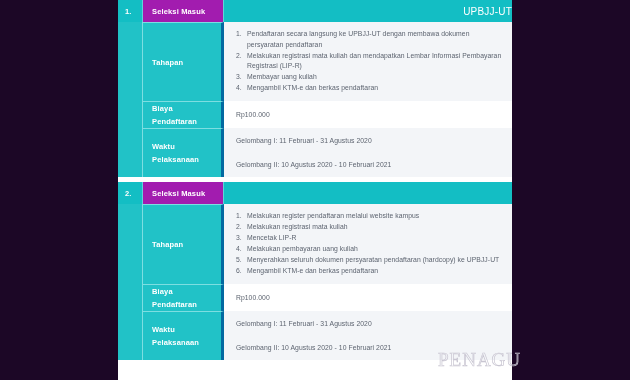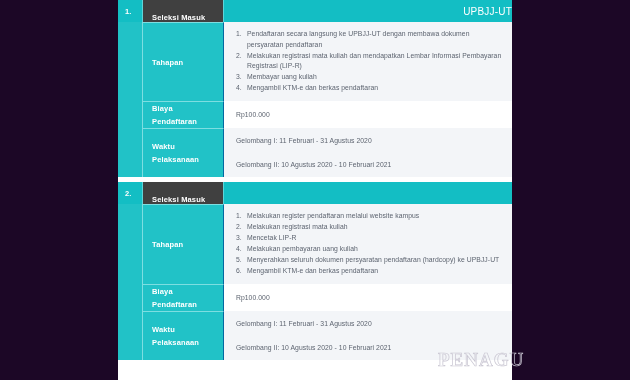--- a/index.html
+++ b/index.html
@@ -73,29 +73,29 @@
 
   .cell-label {
     width: 81px;
     flex: 0 0 81px;
     background: #21c2c7;
     display: flex;
     flex-direction: column;
     justify-content: center;
     padding-left: 9px;
     padding-right: 4px;
-    border-right: 1px solid #0369a1;
+    border-right: 3px solid #0369a1;
     border-top: 1px solid #7ddee1;
   }
 
   .row.header .cell-label {
-    background: #404040;
+    background: #a21caf;
     border-right: 1px solid #5fd5d9;
     border-top: none;
-    justify-content: flex-end;
+    justify-content: center;
   }
 
   .cell-body {
     flex: 1 1 auto;
     padding: 7px 10px 7px 12px;
     background: #f3f5f8;
     display: flex;
     flex-direction: column;
     justify-content: center;
   }
@@ -174,21 +174,21 @@
 
   .plain-text + .plain-text { margin-top: 13px; }
 
   
   .watermark {
     position: absolute;
     left: 438px;
     top: 349px;
     font-family: "Liberation Serif", serif;
     font-size: 19px;
-    font-weight: bold;
+    font-weight: normal;
     letter-spacing: 1px;
     color: transparent;
     -webkit-text-stroke: 0.7px #c9c6d2;
     white-space: nowrap;
     pointer-events: none;
   }
 
   
   .seam-left {
     position: absolute;

